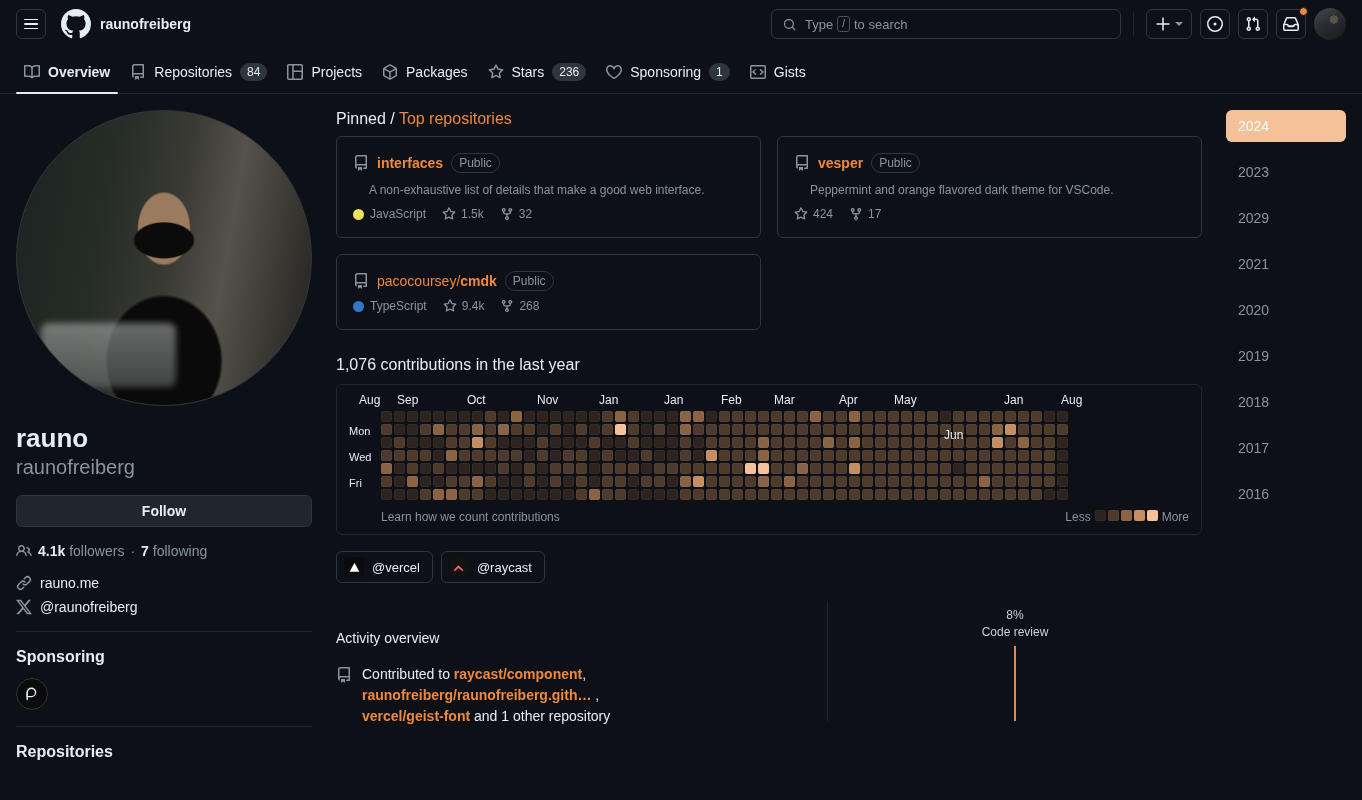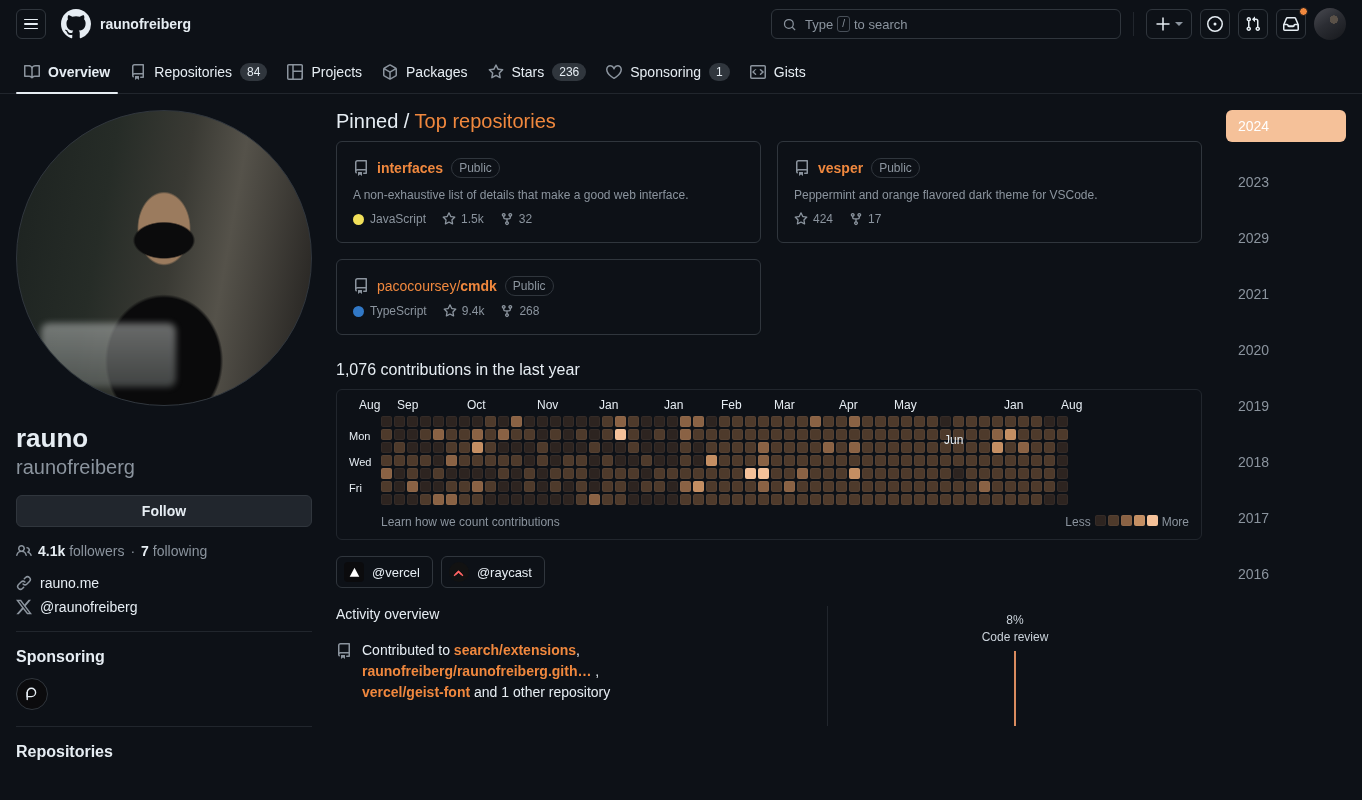--- a/index.html
+++ b/index.html
@@ -148,37 +148,37 @@
   .hr { border-top: 1px solid #21262d; margin: 16px 0; }
   .section-title { font-size: 16px; font-weight: 600; margin-bottom: 12px; }
   .sponsor-avatar {
     width: 32px; height: 32px; border-radius: 50%;
     background: #0b0b0d; border: 1px solid #30363d;
     display: flex; align-items: center; justify-content: center; cursor: pointer;
   }
   .sponsor-avatar svg { width: 16px; height: 16px; fill: none; stroke: #e6edf3; stroke-width: 1.4; }
 
   
-  .pinned-head { font-size: 20px; color: #e6edf3; margin-bottom: 8px; }
+  .pinned-head { font-size: 16px; color: #e6edf3; margin-bottom: 8px; }
   .pinned-head .accent { color: #f0883e; cursor: pointer; }
   .pin-grid { display: grid; grid-template-columns: 1fr 1fr; gap: 16px; }
   .pin-card {
     border: 1px solid #30363d; border-radius: 6px;
     background: #0d1117; padding: 16px;
     display: flex; flex-direction: column; gap: 8px;
   }
   .pin-title-row { display: flex; align-items: center; gap: 8px; }
   .pin-title-row > svg { width: 16px; height: 16px; fill: #8b949e; flex: 0 0 auto; }
   .pin-name { font-size: 14px; font-weight: 600; color: #f0883e; cursor: pointer; }
   .pin-name .owner-prefix { font-weight: 400; }
   .badge {
     font-size: 12px; line-height: 18px; color: #8b949e;
     border: 1px solid #30363d; border-radius: 20px; padding: 0 7px;
   }
-  .pin-desc { font-size: 12px; color: #8b949e; line-height: 1.5; }
+  .pin-desc { font-size: 12px; color: #8b949e; line-height: 1.5; margin-left: 16px; }
   .pin-stats { display: flex; align-items: center; gap: 16px; font-size: 12px; color: #8b949e; margin-top: 0px;}
   .stat { display: flex; align-items: center; gap: 5px; cursor: pointer; }
   .stat svg { width: 14px; height: 14px; fill: #8b949e; }
   .lang { display: flex; align-items: center; gap: 6px; font-size: 12px; color: #8b949e; }
   .lang-dot { width: 11px; height: 11px; border-radius: 50%; }
 
   
   .contrib-head { font-size: 16px; margin: 26px 0 10px 0; }
   .contrib-box { border: 1px solid #21262d; border-radius: 6px; padding: 8px 12px 10px 12px; }
   .cal-wrap { display: flex; flex-direction: column; }
@@ -214,35 +214,35 @@
   }
   .org-logo { width: 20px; height: 20px; border-radius: 4px; display: flex; align-items: center; justify-content: center; }
   .org-vercel { background: #0b0b0d; }
   .org-vercel svg { width: 11px; height: 11px; fill: #fff; }
   .org-raycast { background: #121212; border-radius: 50%; }
   .org-raycast svg { width: 13px; height: 13px; fill: #ff6363; }
 
   .activity { display: flex; margin-top: 18px; }
   .activity-left { flex: 1 1 auto; padding-right: 16px; min-width: 0; }
   .activity-right { flex: 0 0 375px; border-left: 1px solid #21262d; position: relative; height: 120px; }
-  .activity-title { font-size: 14px; color: #e6edf3; margin-bottom: 18px; }
+  .activity-title { font-size: 14px; color: #e6edf3; margin-bottom: 18px; margin-top: 29px; }
   .act-item { display: flex; gap: 10px; font-size: 14px; color: #e6edf3; line-height: 21px; }
   .act-item > svg { width: 16px; height: 16px; fill: #8b949e; flex: 0 0 auto; margin-top: 3px; }
   .act-text b { color: #f0883e; font-weight: 600; cursor: pointer; }
   .radar-label {
     position: absolute; left: 0; right: 0; top: 6px;
     text-align: center; font-size: 12px; color: #c9d1d9; line-height: 17px;
   }
   .radar-spoke {
     position: absolute; left: 50%; top: 45px; width: 2px; height: 75px;
     background: #d98b5f; transform: translateX(-50%);
   }
 
   
-  .year-list { display: flex; flex-direction: column; gap: 24px; }
+  .year-list { display: flex; flex-direction: column; gap: 14px; }
   .year-item {
     font-size: 14px; color: #8b949e; cursor: pointer;
     padding: 6px 12px; border-radius: 6px; line-height: 20px;
   }
   .year-item.selected { background: #f5c199; color: #ffffff; font-weight: 400; }
 </style>
 </head>
 <body>
 
 <div class="header">
@@ -917,21 +917,21 @@
     </div>
 
     <div class="activity">
       <div class="activity-left">
         <div class="activity-title">Activity overview</div>
         <div class="act-item">
           <svg viewBox="0 0 16 16">
               <path d="M2 2.5A2.5 2.5 0 0 1 4.5 0h8.75a.75.75 0 0 1 .75.75v12.5a.75.75 0 0 1-.75.75h-2.5a.75.75 0 0 1 0-1.5h1.75v-2h-8a1 1 0 0 0-.714 1.7.75.75 0 1 1-1.072 1.05A2.495 2.495 0 0 1 2 11.5Zm10.5-1h-8a1 1 0 0 0-1 1v6.708A2.486 2.486 0 0 1 4.5 9h8ZM5 12.25a.25.25 0 0 1 .25-.25h3.5a.25.25 0 0 1 .25.25v3.25a.25.25 0 0 1-.4.2l-1.45-1.087a.249.249 0 0 0-.3 0L5.4 15.7a.25.25 0 0 1-.4-.2Z"></path>
             </svg>
           <div class="act-text">
-            <span>Contributed to </span><b>search/extensions</b>,<br>
+            <span>Contributed to </span><b>raycast/component</b>,<br>
             <b>raunofreiberg/raunofreiberg.gith…</b> ,<br>
             <b>vercel/geist-font</b><span> and 1 other repository</span>
           </div>
         </div>
       </div>
       <div class="activity-right">
         <div class="radar-label">
           <div>8%</div>
           <div>Code review</div>
         </div>

